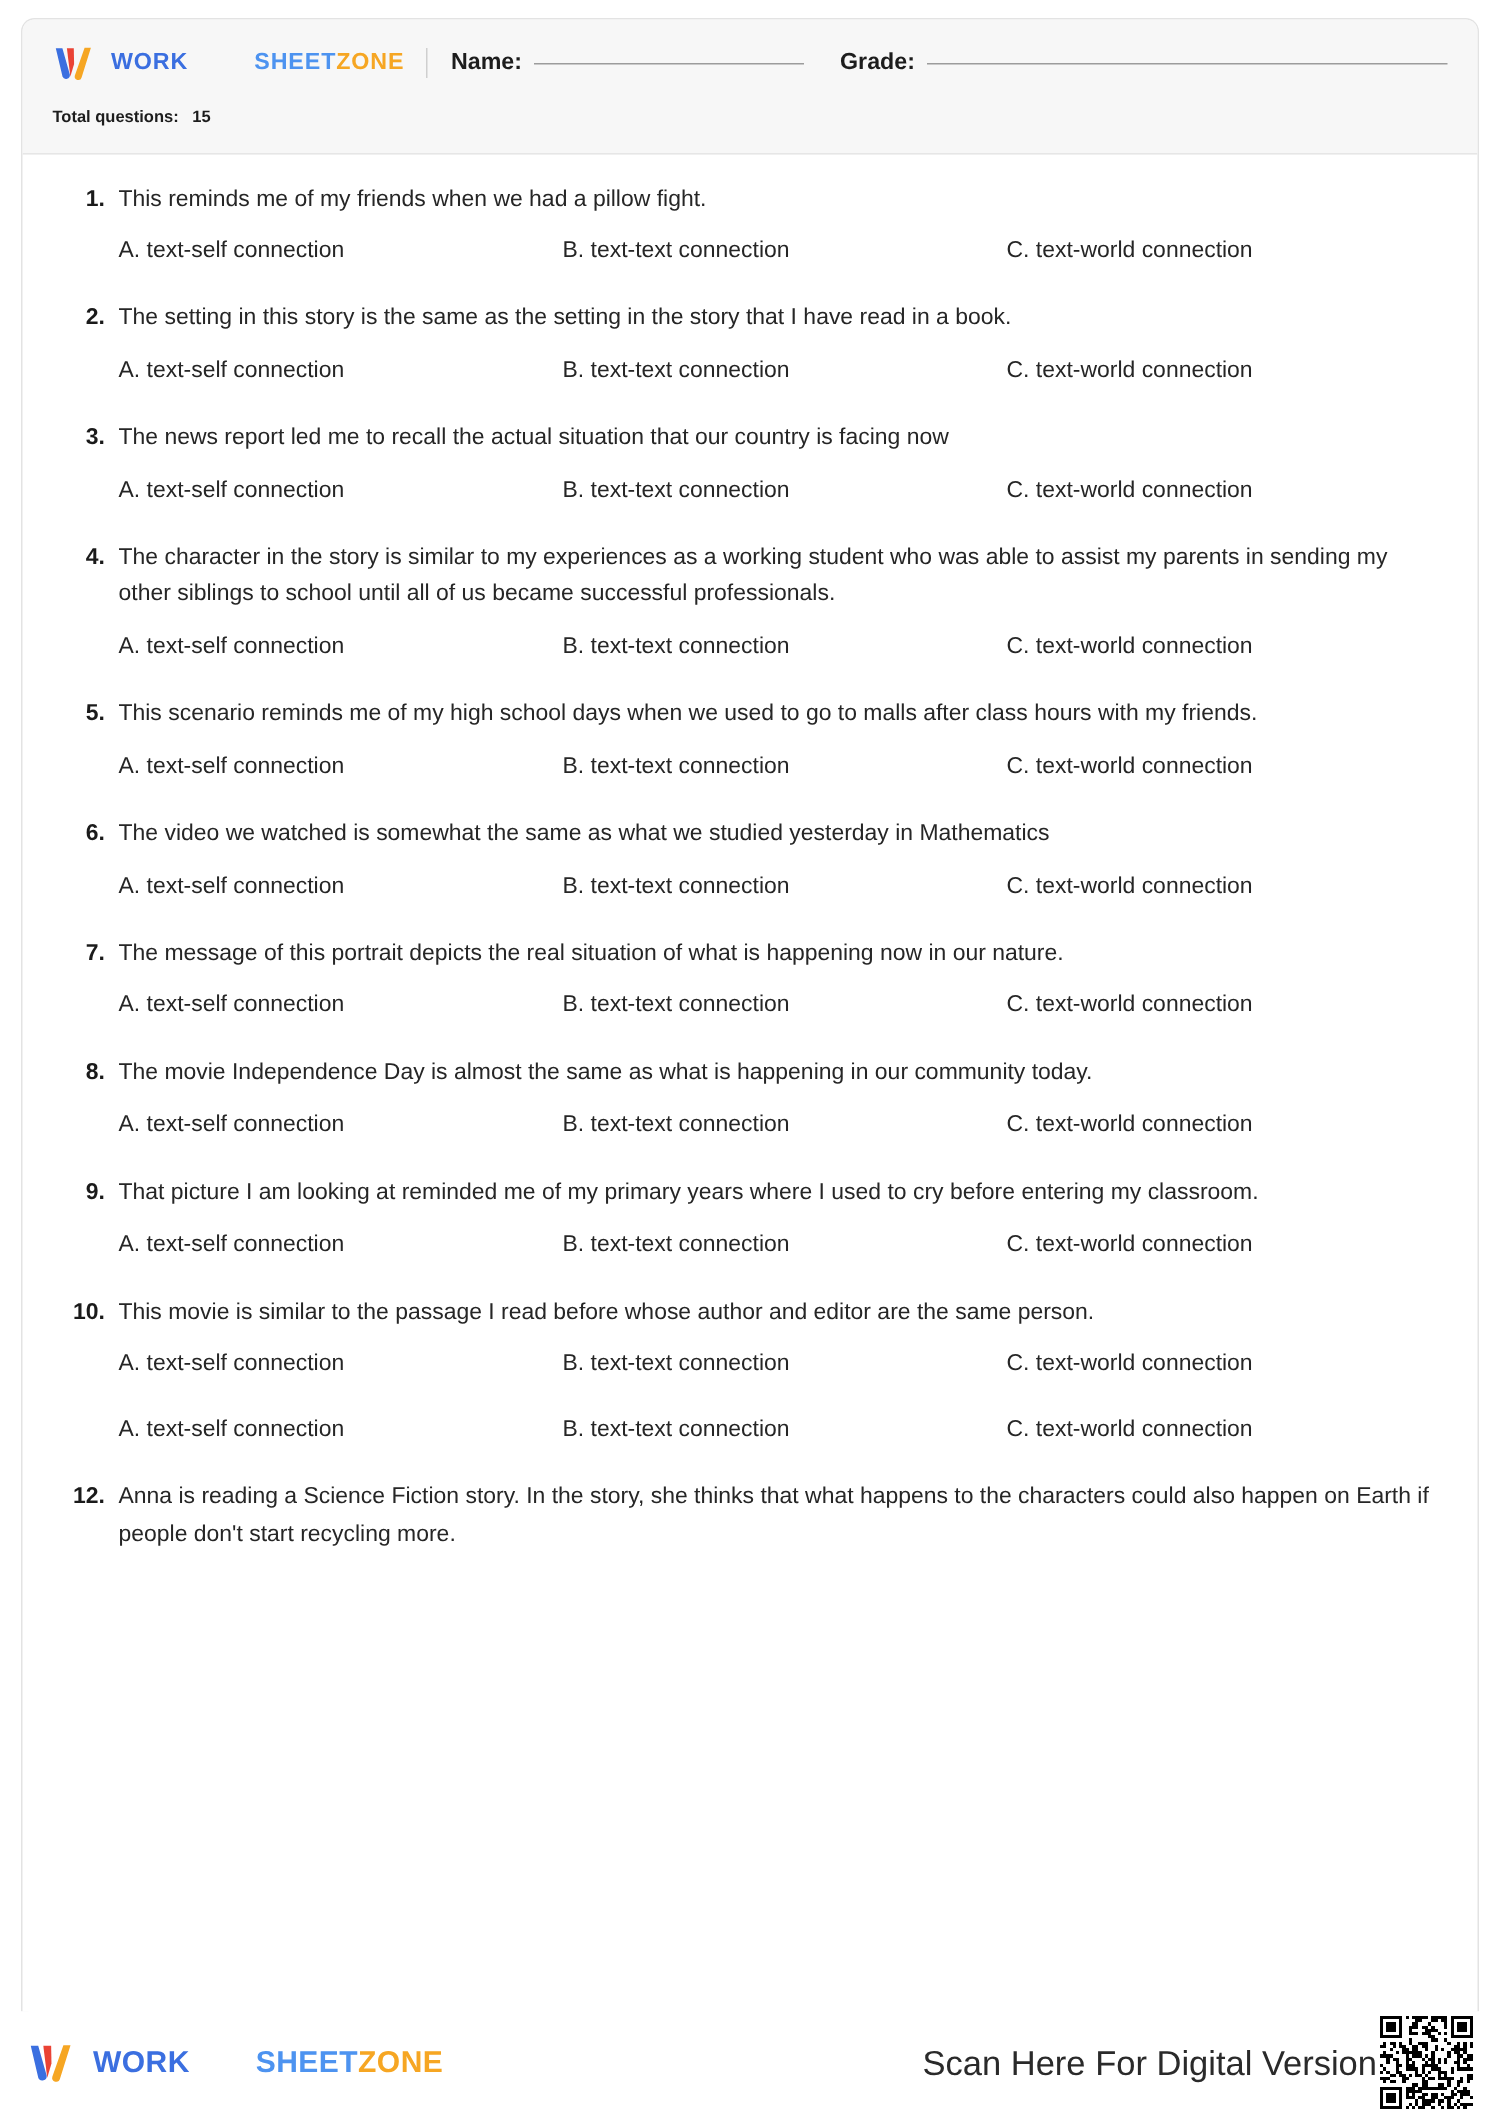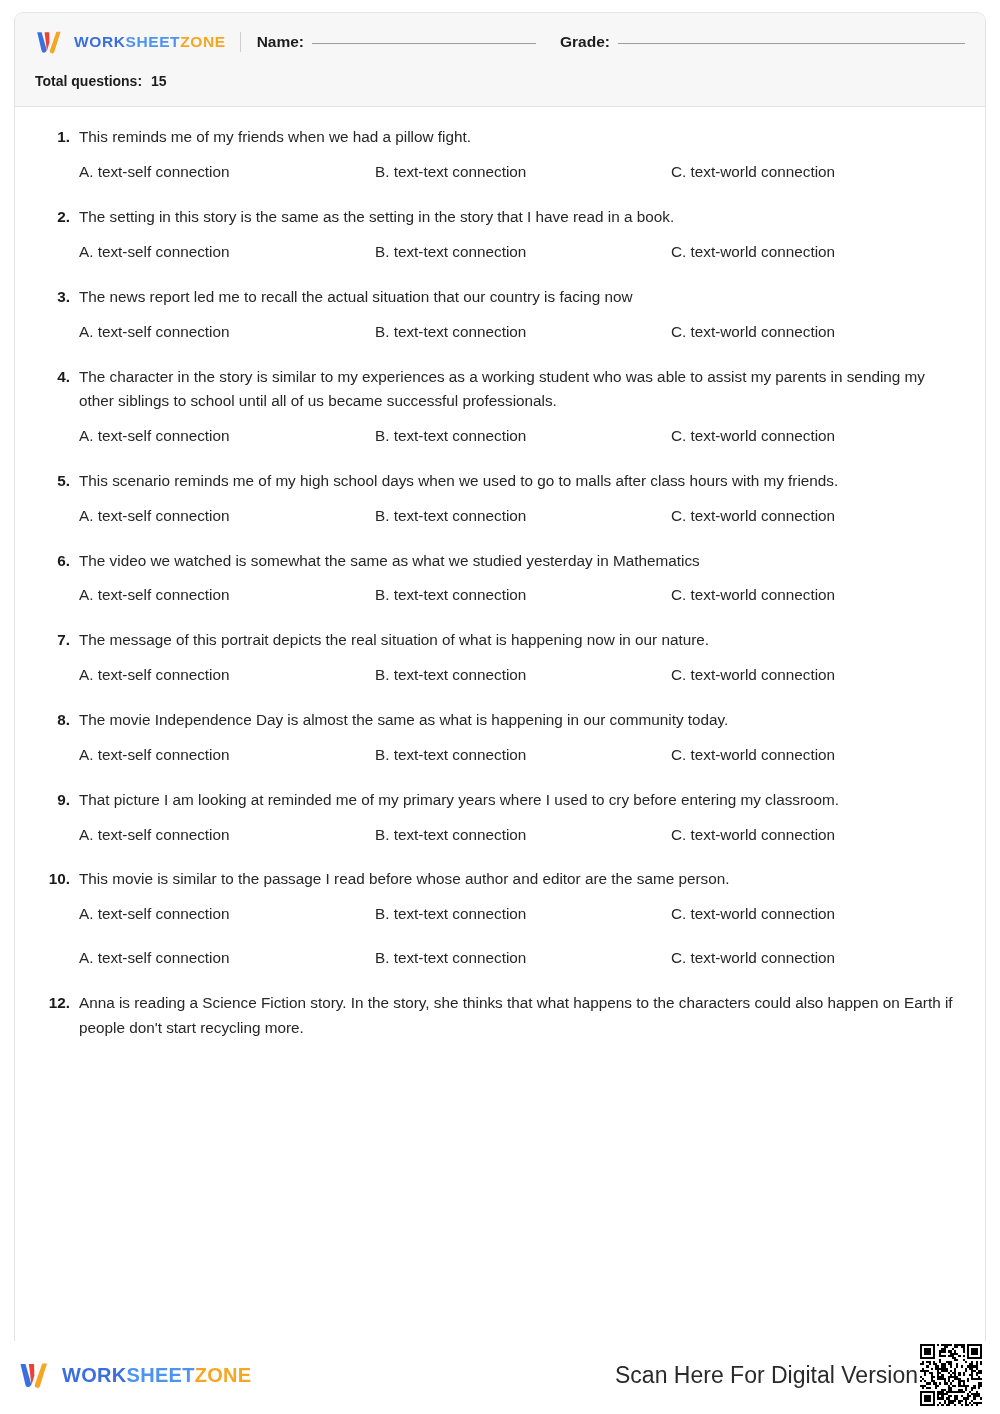--- a/index.html
+++ b/index.html
@@ -63,21 +63,21 @@
     display: block;
   }
 
   .brand-text {
     font-size: 15.5px;
     font-weight: bold;
     letter-spacing: 0.6px;
     white-space: nowrap;
   }
   .brand-text .w1 { color: #3b6fe0; }
-  .brand-text .w2 { color: #4d93f0; }
+  .brand-text .w2 { color: #4d93f0; margin-left: 44px; }
   .brand-text .w3 { color: #f6a623; }
 
   .brand-divider {
     width: 1px;
     height: 20px;
     background: #cfcfcf;
     margin: 0 16px 0 14px;
     flex: 0 0 auto;
   }
 
@@ -106,21 +106,21 @@
   .meta {
     margin-top: 13px;
   }
   .meta-title {
     font-size: 15.5px;
     font-weight: bold;
     color: #1d1d1d;
     line-height: 1.6;
   }
   .meta-count {
-    font-size: 14px;
+    font-size: 11px;
     font-weight: bold;
     color: #1d1d1d;
     line-height: 1.6;
   }
   .meta-count .count-value { margin-left: 9px; }
 
   
   .sheet-body {
     padding: 18px 30px 0 30px;
     box-sizing: border-box;

